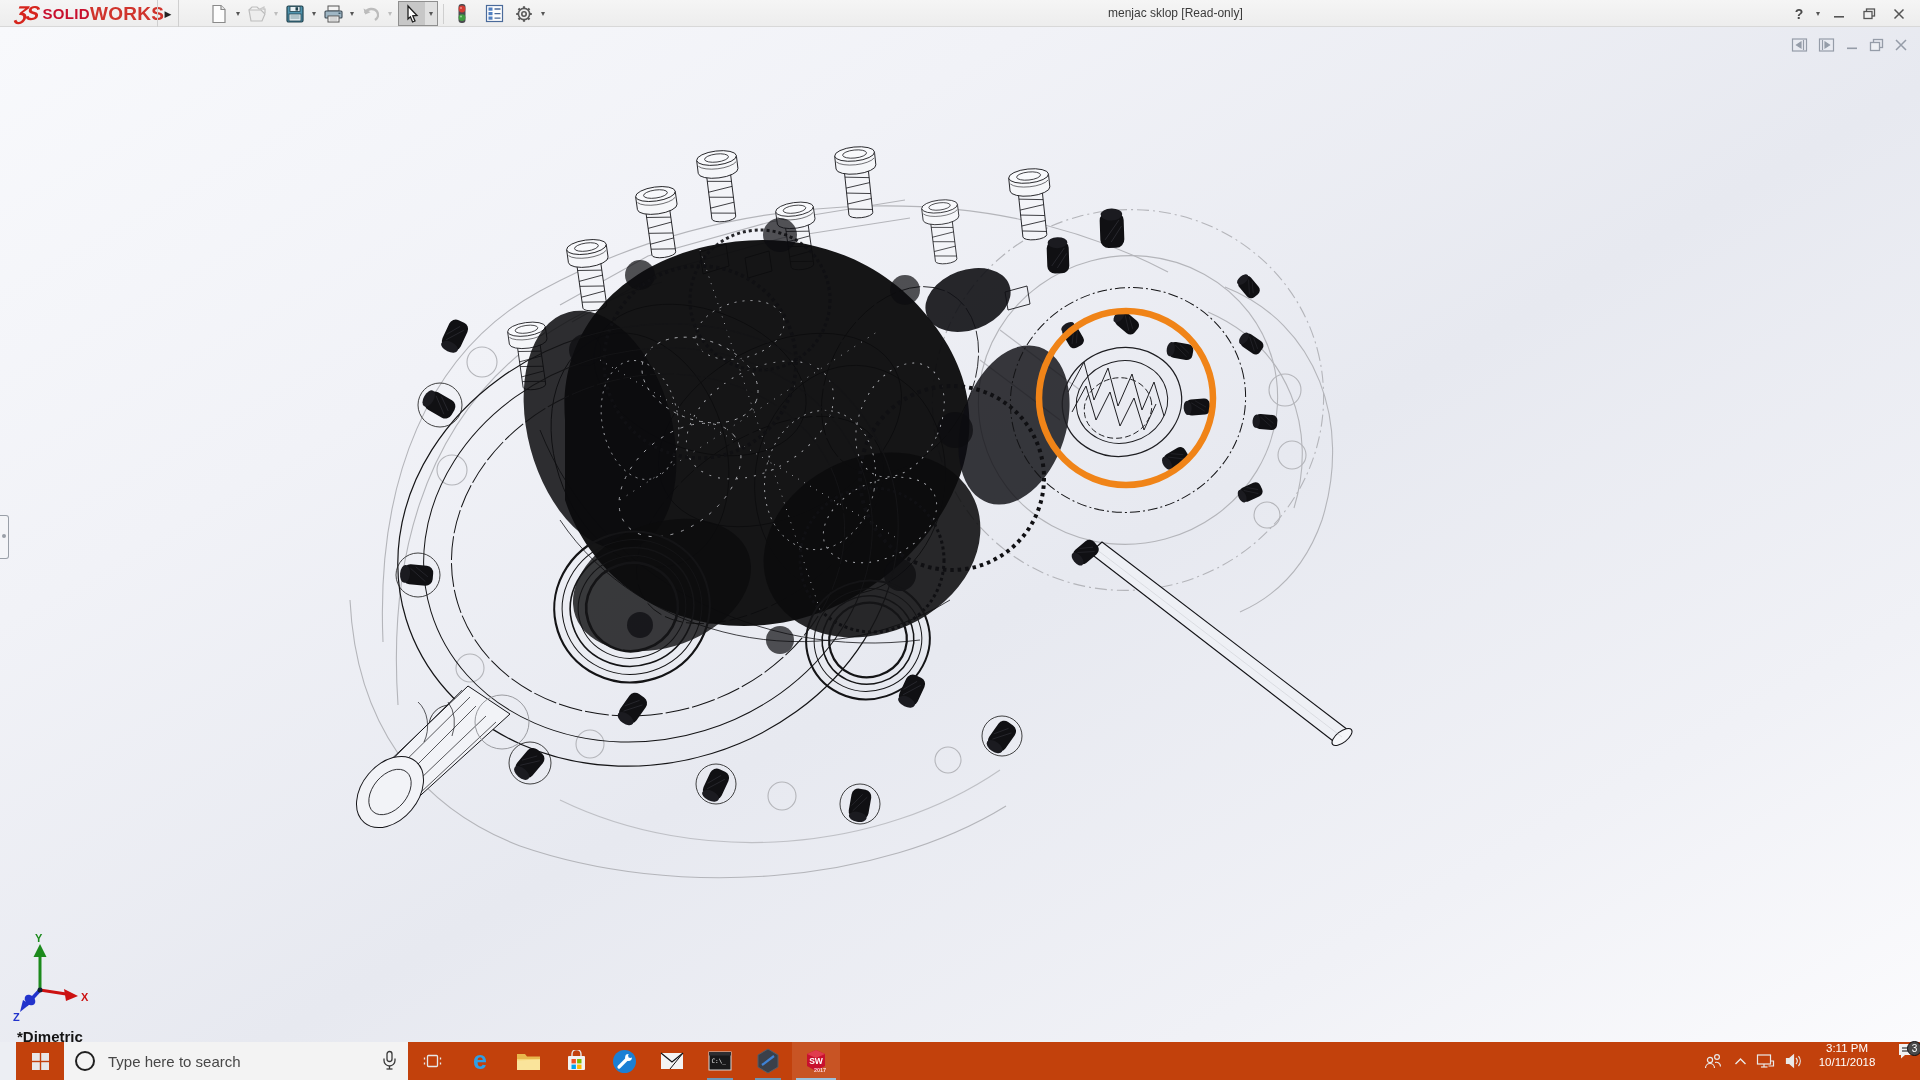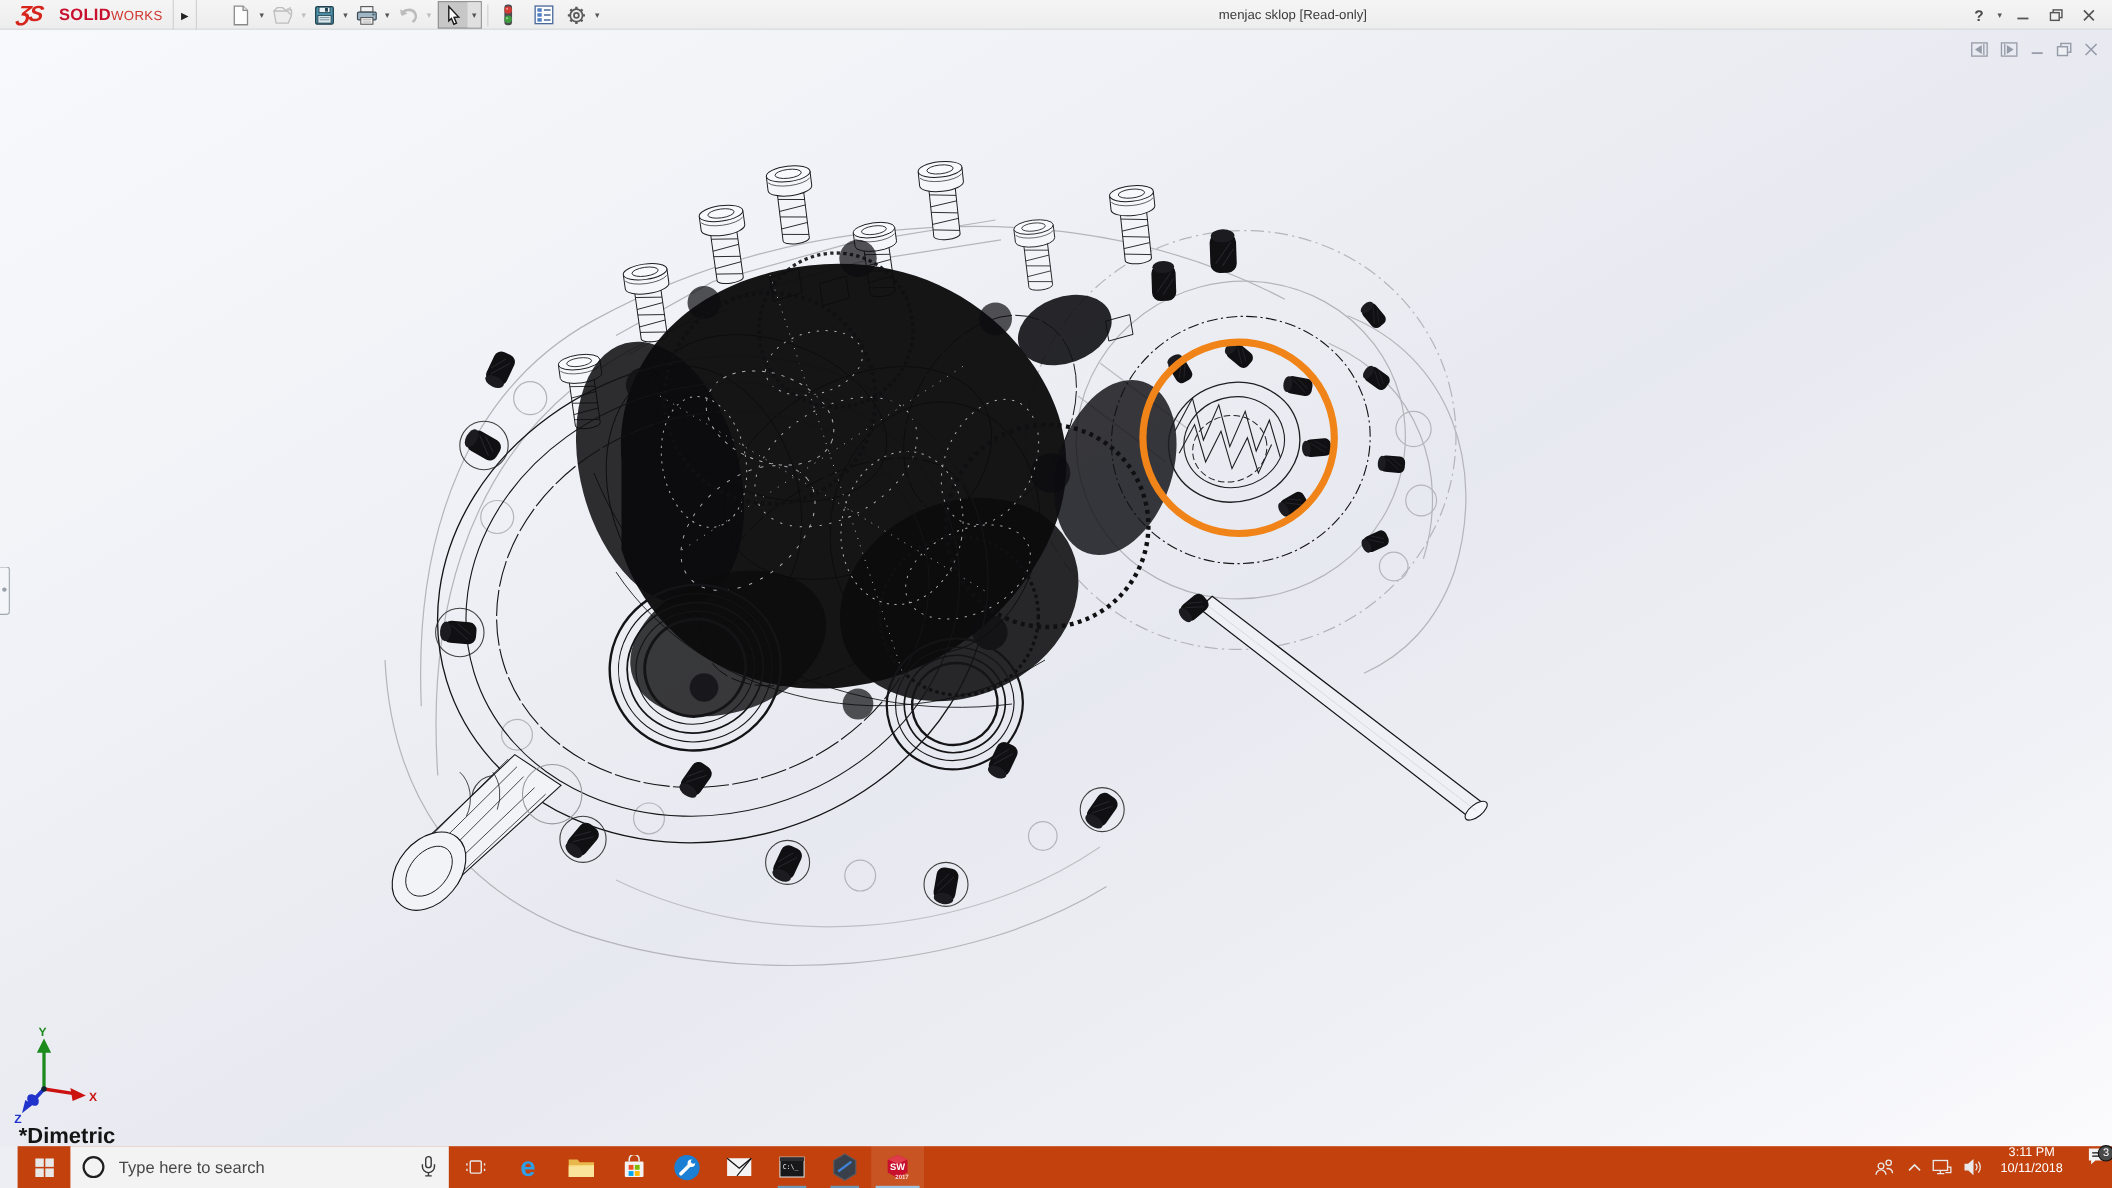--- a/index.html
+++ b/index.html
@@ -5,22 +5,22 @@
   html,body{margin:0;padding:0;width:1920px;height:1080px;overflow:hidden;
     font-family:"Liberation Sans",sans-serif;background:#eceef3;}
   *{box-sizing:border-box;}
 
   
   .titlebar{position:absolute;left:0;top:0;width:1920px;height:27px;
     background:linear-gradient(#f5f5f5,#ededed);border-bottom:1px solid #d8d8d8;z-index:30;}
   .brand{position:absolute;left:16px;top:0;height:27px;display:flex;align-items:center;}
   .logo-glyph{font-style:italic;font-weight:700;font-size:20px;color:#d6251d;
     transform:skewX(-10deg);letter-spacing:-2px;line-height:27px;}
-  .brand-bold{margin-left:16px;font-weight:700;font-size:15px;color:#c8102e;letter-spacing:.3px;}
-  .brand-light{font-weight:400;font-size:12px;color:#d0342c;letter-spacing:.3px;}
+  .brand-bold{margin-left:5px;font-weight:700;font-size:15px;color:#c8102e;letter-spacing:.3px;}
+  .brand-light{font-weight:700;font-size:19px;color:#d0342c;letter-spacing:.3px;}
   .flyout{position:absolute;left:157px;top:0;width:22px;height:27px;border-left:1px solid #cfcfcf;
     border-right:1px solid #cfcfcf;display:grid;place-items:center;cursor:pointer;}
   .flyout::after{content:"▶";font-size:9px;color:#222;}
   .toolbar{position:absolute;left:206px;top:1px;height:25px;display:flex;align-items:center;}
   .tb{width:26px;height:25px;display:grid;place-items:center;cursor:pointer;}
   .dd{width:12px;height:25px;display:grid;place-items:center;cursor:pointer;}
   .dd::after{content:"▾";font-size:8px;color:#555;}
   .dd.dis::after{color:#bdbdbd;}
   .sel-wrap{display:flex;align-items:center;height:25px;border:1px solid #8f8f8f;
     background:#c7c7c7;margin-left:2px;}
@@ -35,21 +35,21 @@
   
   .viewport{position:absolute;left:0;top:27px;width:1920px;height:1015px;overflow:hidden;
     background:linear-gradient(150deg,#f8f9fc 0%,#f1f2f7 28%,#e7e9f0 55%,#f0f1f6 80%,#fbfbfd 100%);}
   .model-svg{position:absolute;left:0;top:0;}
   .doc-ctl{position:absolute;top:10px;right:12px;display:flex;gap:10px;align-items:center;}
   .doc-ctl span{display:grid;place-items:center;cursor:pointer;}
   .side-tab{position:absolute;left:0;top:488px;width:9px;height:44px;background:#f4f5f8;
     border:1px solid #9aa0a8;border-left:none;border-radius:0 3px 3px 0;cursor:pointer;}
   .side-tab::after{content:"";position:absolute;left:2px;top:18px;width:4px;height:4px;
     border-radius:50%;background:#9aa0a8;}
-  .orient{position:absolute;left:17px;bottom:-3px;font-size:20px;font-weight:700;color:#141414;text-align:center;}
+  .orient{position:absolute;left:17px;bottom:-3px;font-size:15px;font-weight:700;color:#141414;text-align:center;}
 
   
   .taskbar{position:absolute;left:16px;top:1042px;width:1920px;height:38px;background:#c2410c;
     display:flex;align-items:stretch;z-index:40;}
   .tb-start{width:48px;display:grid;place-items:center;cursor:pointer;}
   .search{width:344px;background:#f3f3f3;display:flex;align-items:center;position:relative;cursor:text;}
   .cortana{width:20px;height:20px;border:2.5px solid #1f1f1f;border-radius:50%;margin-left:11px;flex:none;}
   .search-txt{margin-left:13px;font-size:15px;color:#474747;white-space:nowrap;}
   .mic{position:absolute;right:11px;top:8px;}
   .tbtn{width:48px;display:grid;place-items:center;position:relative;cursor:pointer;}

